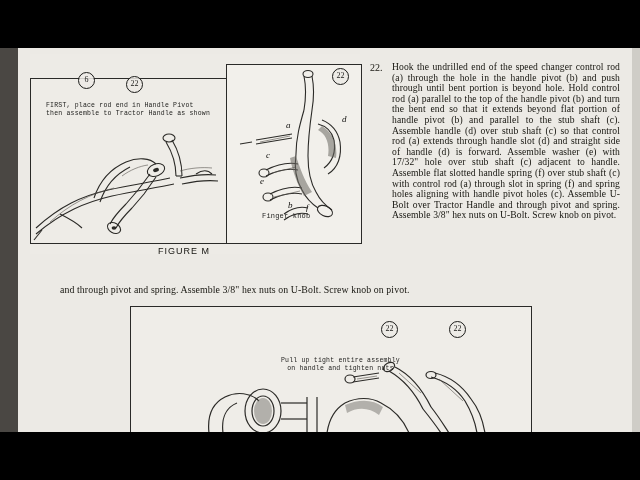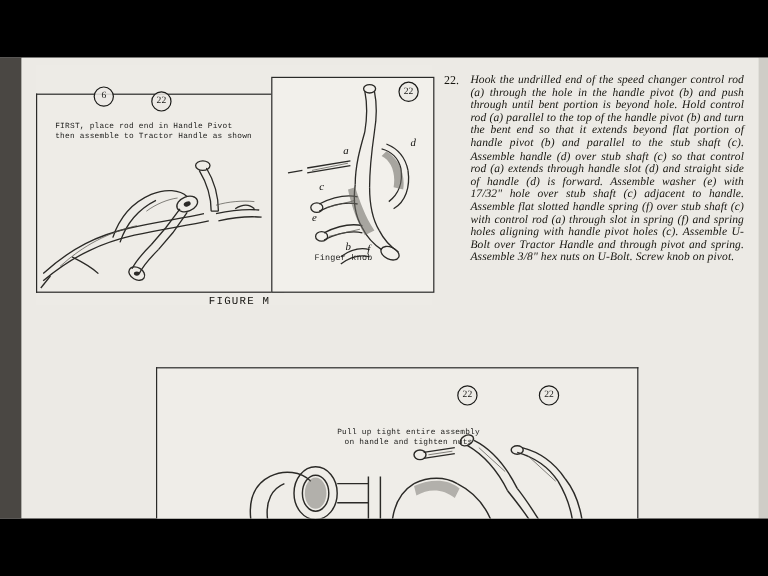--- a/index.html
+++ b/index.html
@@ -82,25 +82,24 @@
   .note-first {
     left: 16px; top: 48px;
   }
   .note-finger {
     left: 232px; top: 158px;
     font-size: 7px;
   }
   .fig-caption {
     position: absolute;
     left: 128px; top: 192px;
-    font-family: Liberation Mono, monospace;
+    font-family: Liberation Sans, sans-serif;
     font-size: 9px;
     letter-spacing: 1px;
     color: #14130f;
-    margin-left: 16px;
   }
 
   
   .circle-num {
     position: absolute;
     width: 15px; height: 15px;
     border: 1.4px solid #1b1b19;
     border-radius: 50%;
     font-family: "Liberation Serif", serif;
     font-size: 8px;
@@ -131,21 +130,20 @@
     font-size: 10px;
     color: #16150f;
   }
   .text-col .body {
     margin-left: 22px;
     font-size: 9.6px;
     line-height: 10.6px;
     text-align: justify;
     color: #16150f;
     letter-spacing: 0.1px;
-    font-style: italic;
   }
 
   
   .runover {
     position: absolute;
     left: 42px; top: 236px;
     width: 560px;
     font-size: 9.8px;
     color: #16150f;
     letter-spacing: 0.1px;
@@ -275,20 +273,21 @@
         <div class="hand-note note-finger">Finger knob</div>
 
         <div class="fig-caption">FIGURE M</div>
       </div>
 
       <div class="text-col">
         <div class="item-num">22.</div>
         <div class="body">Hook the undrilled end of the speed changer control rod (a) through the hole in the handle pivot (b) and push through until bent portion is beyond hole. Hold control rod (a) parallel to the top of the handle pivot (b) and turn the bent end so that it extends beyond flat portion of handle pivot (b) and parallel to the stub shaft (c). Assemble handle (d) over stub shaft (c) so that control rod (a) extends through handle slot (d) and straight side of handle (d) is forward. Assemble washer (e) with 17/32" hole over stub shaft (c) adjacent to handle. Assemble flat slotted handle spring (f) over stub shaft (c) with control rod (a) through slot in spring (f) and spring holes aligning with handle pivot holes (c). Assemble U-Bolt over Tractor Handle and through pivot and spring. Assemble 3/8" hex nuts on U-Bolt. Screw knob on pivot.</div>
       </div>
 
+      <div class="runover">and through pivot and spring.  Assemble 3/8" hex nuts on U-Bolt.  Screw knob on pivot.</div>
 
       <div class="fig-bottom">
 
         <svg class="ink" style="left:0;top:0;" width="400" height="126" viewBox="0 0 400 126">
           <g fill="none" stroke="#2b2a27" stroke-width="1.2">
             <path d="M78,126 C76,108 82,96 94,90 C106,84 120,86 128,94"></path>
             <path d="M92,126 C90,110 96,100 106,96"></path>
             <ellipse cx="132" cy="104" rx="18" ry="22"></ellipse>
             <ellipse cx="132" cy="104" rx="11" ry="15"></ellipse>
             <path d="M150,96 L176,96"></path>

